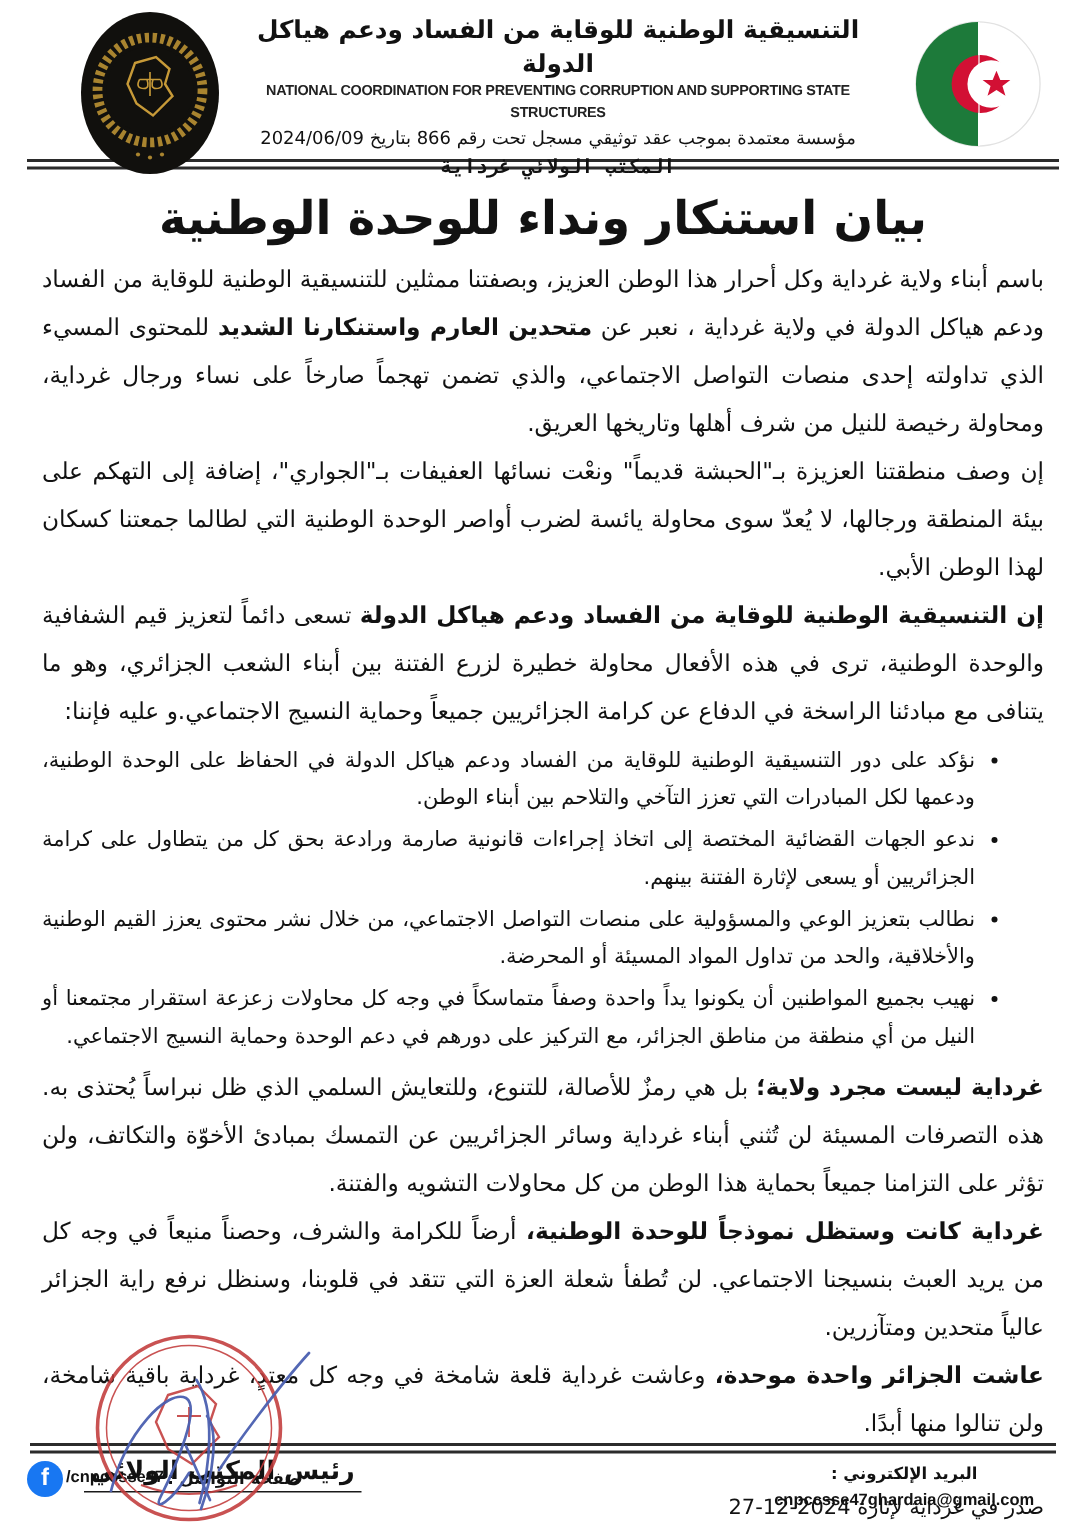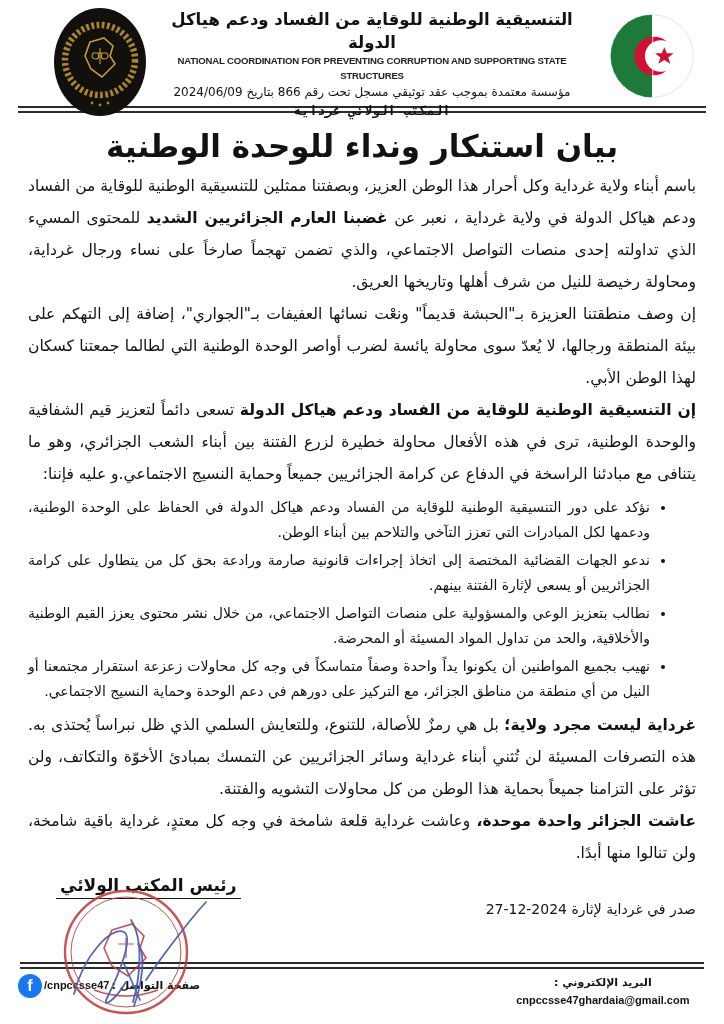--- a/index.html
+++ b/index.html
@@ -89,35 +89,36 @@
     </g>
   </svg>
 </div>
 
 <div class="double-rule"></div>
 
 <div class="doc-title">بيان استنكار ونداء للوحدة الوطنية</div>
 
 <div class="content">
 
-  <p><span>باسم أبناء ولاية غرداية وكل أحرار هذا الوطن العزيز، وبصفتنا ممثلين للتنسيقية الوطنية للوقاية من الفساد ودعم هياكل الدولة في ولاية غرداية ، نعبر عن </span><b class="lead">غضبنا العارم الجزائريين الشديد</b><span> للمحتوى المسيء الذي تداولته إحدى منصات التواصل الاجتماعي، والذي تضمن تهجماً صارخاً على نساء ورجال غرداية، ومحاولة رخيصة للنيل من شرف أهلها وتاريخها العريق.</span></p>
+  <p><span>باسم أبناء ولاية غرداية وكل أحرار هذا الوطن العزيز، وبصفتنا ممثلين للتنسيقية الوطنية للوقاية من الفساد ودعم هياكل الدولة في ولاية غرداية ، نعبر عن </span><b class="lead">متحدين العارم واستنكارنا الشديد</b><span> للمحتوى المسيء الذي تداولته إحدى منصات التواصل الاجتماعي، والذي تضمن تهجماً صارخاً على نساء ورجال غرداية، ومحاولة رخيصة للنيل من شرف أهلها وتاريخها العريق.</span></p>
 
   <p>إن وصف منطقتنا العزيزة بـ"الحبشة قديماً" ونعْت نسائها العفيفات بـ"الجواري"، إضافة إلى التهكم على بيئة المنطقة ورجالها، لا يُعدّ سوى محاولة يائسة لضرب أواصر الوحدة الوطنية التي لطالما جمعتنا كسكان لهذا الوطن الأبي.</p>
 
   <p><b class="lead">إن التنسيقية الوطنية للوقاية من الفساد ودعم هياكل الدولة</b><span> تسعى دائماً لتعزيز قيم الشفافية والوحدة الوطنية، ترى في هذه الأفعال محاولة خطيرة لزرع الفتنة بين أبناء الشعب الجزائري، وهو ما يتنافى مع مبادئنا الراسخة في الدفاع عن كرامة الجزائريين جميعاً وحماية النسيج الاجتماعي.و عليه فإننا:</span></p>
 
   <ul class="points">
     <li><span>نؤكد على دور التنسيقية الوطنية للوقاية من الفساد ودعم هياكل الدولة في الحفاظ على الوحدة الوطنية، ودعمها لكل المبادرات التي تعزز التآخي والتلاحم بين أبناء الوطن.</span></li>
     <li><span>ندعو الجهات القضائية المختصة إلى اتخاذ إجراءات قانونية صارمة ورادعة بحق كل من يتطاول على كرامة الجزائريين أو يسعى لإثارة الفتنة بينهم.</span></li>
     <li><span>نطالب بتعزيز الوعي والمسؤولية على منصات التواصل الاجتماعي، من خلال نشر محتوى يعزز القيم الوطنية والأخلاقية، والحد من تداول المواد المسيئة أو المحرضة.</span></li>
     <li><span>نهيب بجميع المواطنين أن يكونوا يداً واحدة وصفاً متماسكاً في وجه كل محاولات زعزعة استقرار مجتمعنا أو النيل من أي منطقة من مناطق الجزائر، مع التركيز على دورهم في دعم الوحدة وحماية النسيج الاجتماعي.</span></li>
   </ul>
 
   <p><b class="lead">غرداية ليست مجرد ولاية؛</b><span> بل هي رمزٌ للأصالة، للتنوع، وللتعايش السلمي الذي ظل نبراساً يُحتذى به. هذه التصرفات المسيئة لن تُثني أبناء غرداية وسائر الجزائريين عن التمسك بمبادئ الأخوّة والتكاتف، ولن تؤثر على التزامنا جميعاً بحماية هذا الوطن من كل محاولات التشويه والفتنة.</span></p>
 
+  <p><b class="lead">غرداية كانت وستظل نموذجاً للوحدة الوطنية،</b><span> أرضاً للكرامة والشرف، وحصناً منيعاً في وجه كل من يريد العبث بنسيجنا الاجتماعي. لن تُطفأ شعلة العزة التي تتقد في قلوبنا، وسنظل نرفع راية الجزائر عالياً متحدين ومتآزرين.</span></p>
 
   <p><b class="lead">عاشت الجزائر واحدة موحدة،</b><span> وعاشت غرداية قلعة شامخة في وجه كل معتدٍ، غرداية باقية شامخة، ولن تنالوا منها أبدًا.</span></p>
 </div>
 
 <div class="sig-row">
   <div class="sig-date">
     <span>صدر في غرداية لإثارة</span>
     <span class="date-val">27-12-2024</span>
   </div>
   <div class="sig-title">رئيس المكتب الولائي</div>

